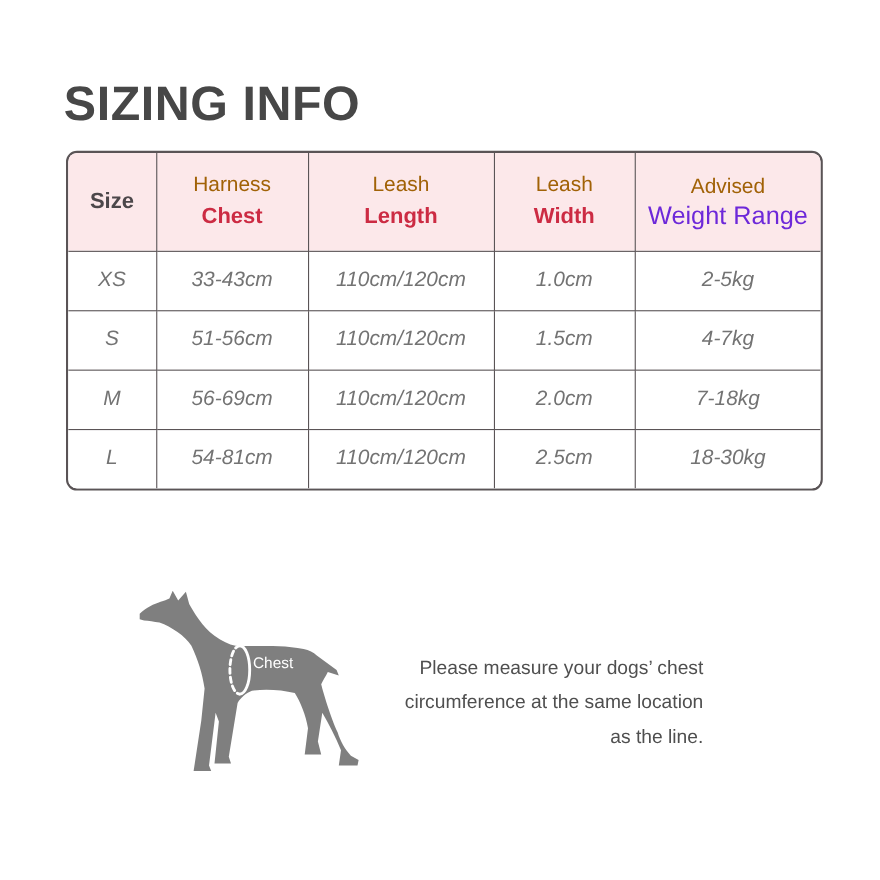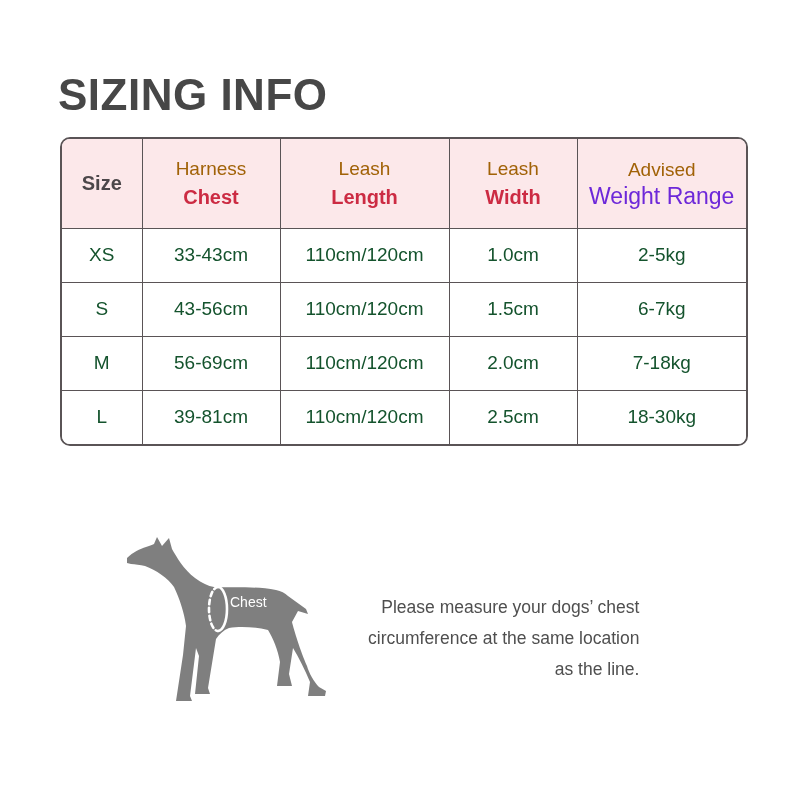--- a/index.html
+++ b/index.html
@@ -39,21 +39,21 @@
     vertical-align: middle;
     padding: 0;
   }
   thead tr { background: #fce8ea; height: 89px; }
   tbody tr { height: 54px; background: #ffffff; }
   th { font-weight: normal; }
   .hdr-l1 { font-size: 19px; color: #a16207; line-height: 25px; }
   .hdr-l2 { font-size: 20px; font-weight: bold; color: #cc2b43; line-height: 26px; margin-top: 3px; }
   .hdr-l2.dark { font-size: 23px; font-weight: normal; color: #6d28d9; margin-top: 1px; }
   .hdr-size { font-size: 20px; font-weight: bold; color: #4c474a; }
-  td { font-size: 19px; color: #14532d; }
+  td { font-size: 19px; color: #737373; font-style: italic; }
   .dog-figure {
     position: absolute;
     left: 100px; top: 530px;
     width: 260px; height: 190px;
   }
   .note {
     position: absolute;
     left: 368px; top: 592px;
     font-size: 17.5px;
     color: #4f4f4f;
@@ -101,35 +101,35 @@
     <tbody>
       <tr>
         <td>XS</td>
         <td>33-43cm</td>
         <td>110cm/120cm</td>
         <td>1.0cm</td>
         <td>2-5kg</td>
       </tr>
       <tr>
         <td>S</td>
-        <td>43-56cm</td>
+        <td>51-56cm</td>
         <td>110cm/120cm</td>
         <td>1.5cm</td>
-        <td>6-7kg</td>
+        <td>4-7kg</td>
       </tr>
       <tr>
         <td>M</td>
         <td>56-69cm</td>
         <td>110cm/120cm</td>
         <td>2.0cm</td>
         <td>7-18kg</td>
       </tr>
       <tr>
         <td>L</td>
-        <td>39-81cm</td>
+        <td>54-81cm</td>
         <td>110cm/120cm</td>
         <td>2.5cm</td>
         <td>18-30kg</td>
       </tr>
     </tbody>
   </table>
 </div>
 
 <svg class="dog-figure" viewBox="0 0 260 190" aria-hidden="true">
   <path fill="#7f7f7f" d="

